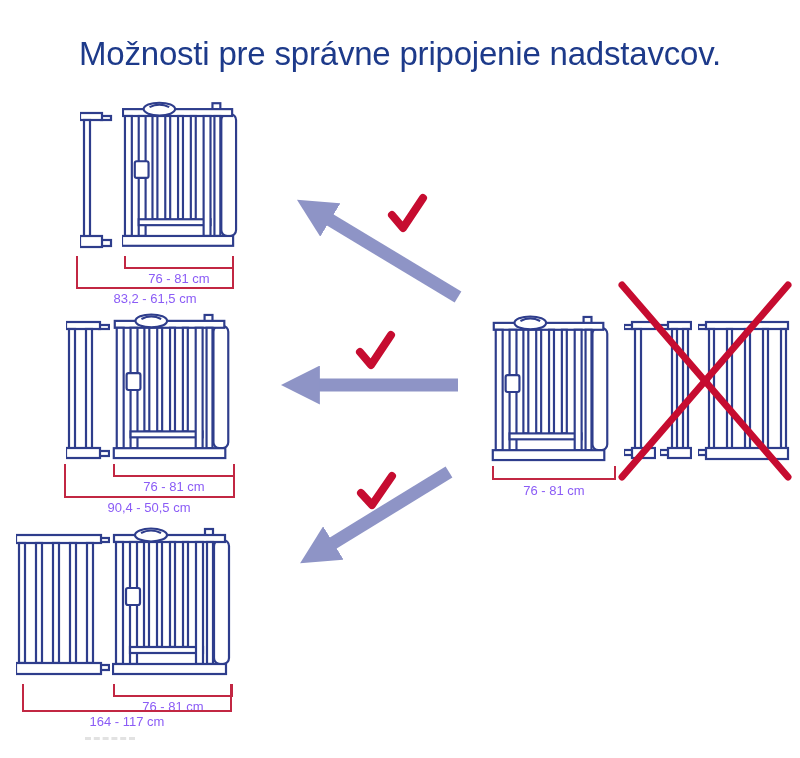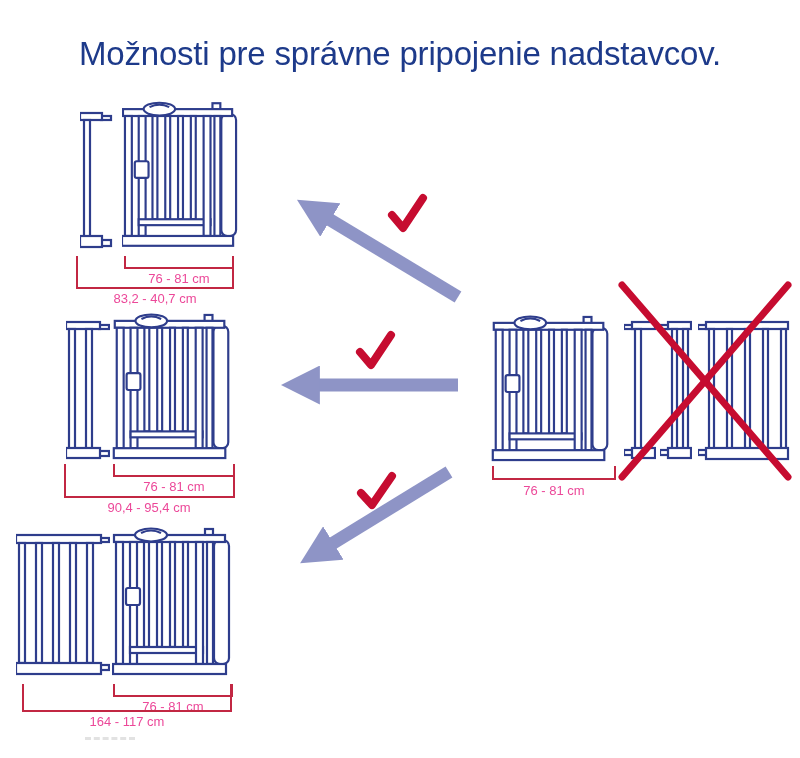--- a/index.html
+++ b/index.html
@@ -6,21 +6,21 @@
   #stage { position:relative; width:800px; height:758px; background:#ffffff; overflow:hidden; }
 
   .title { position:absolute; left:0; right:0; top:13px; text-align:center;
            font-size:33px; font-weight:500; color:#1d3a8a; letter-spacing:-0.2px; }
 
   .art { position:absolute; }
 
   
   .brk { position:absolute; box-sizing:border-box;
          border-left:2px solid #c22743; border-right:2px solid #c22743; border-bottom:2px solid #c22743; }
-  .dim { position:absolute; color:#ec4899; font-size:13px; line-height:14px;
+  .dim { position:absolute; color:#8b5cf6; font-size:13px; line-height:14px;
          text-align:center; white-space:nowrap; }
 
   .overlay { position:absolute; left:0; top:0; pointer-events:none; }
 
   .dash-artifact { position:absolute; left:85px; top:737px; width:50px; height:0;
                    border-top:3px dashed #d9d9d9; opacity:.75; }
 </style>
 </head>
 <body>
 
@@ -120,30 +120,30 @@
 
   <h1 class="title">Možnosti pre správne pripojenie nadstavcov.</h1>
 
   <svg class="art" style="left:72px; top:98px" width="172" height="156" viewBox="0 0 172 156">
     <use href="#sym-ext1" x="8" y="6" width="34" height="150"></use>
     <use href="#sym-gate" x="50" y="2" width="118" height="150"></use>
   </svg>
   <div class="brk" style="left:124px; top:256px; width:110px; height:13px"></div>
   <div class="dim" style="left:114px; top:272px; width:130px">76 - 81 cm</div>
   <div class="brk" style="left:76px; top:256px; width:158px; height:33px"></div>
-  <div class="dim" style="left:90px; top:292px; width:130px">83,2 - 40,7 cm</div>
+  <div class="dim" style="left:90px; top:292px; width:130px">83,2 - 61,5 cm</div>
 
   <svg class="art" style="left:60px; top:312px" width="180" height="152" viewBox="0 0 180 152">
     <use href="#sym-ext2" x="6" y="2" width="44" height="150"></use>
     <use href="#sym-gate" x="52" y="0" width="122" height="150"></use>
   </svg>
   <div class="brk" style="left:113px; top:464px; width:122px; height:13px"></div>
   <div class="dim" style="left:113px; top:480px; width:122px">76 - 81 cm</div>
   <div class="brk" style="left:64px; top:464px; width:171px; height:34px"></div>
-  <div class="dim" style="left:84px; top:501px; width:130px">90,4 - 95,4 cm</div>
+  <div class="dim" style="left:84px; top:501px; width:130px">90,4 - 50,5 cm</div>
 
   <svg class="art" style="left:12px; top:524px" width="226" height="158" viewBox="0 0 226 158">
     <use href="#sym-ext5" x="4" y="4" width="94" height="152"></use>
     <use href="#sym-gate" x="100" y="2" width="122" height="152"></use>
   </svg>
   <div class="brk" style="left:113px; top:684px; width:120px; height:13px"></div>
   <div class="dim" style="left:113px; top:700px; width:120px">76 - 81 cm</div>
   <div class="brk" style="left:22px; top:684px; width:210px; height:28px"></div>
   <div class="dim" style="left:62px; top:715px; width:130px">164 - 117 cm</div>
 

